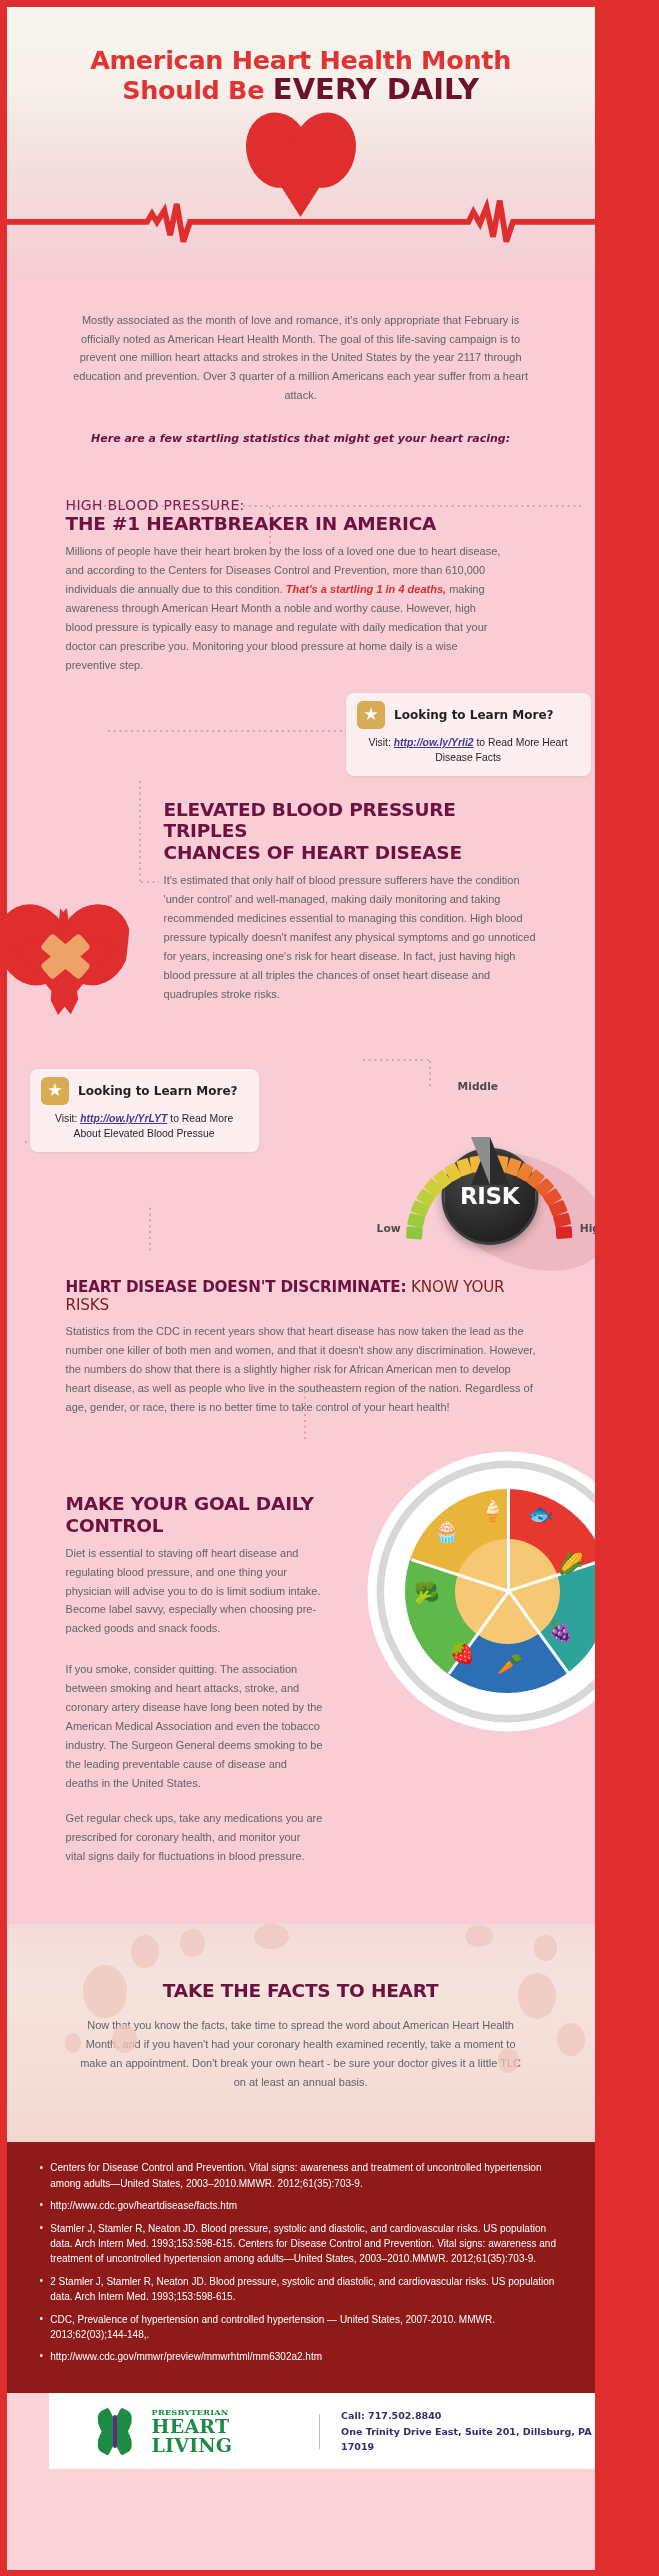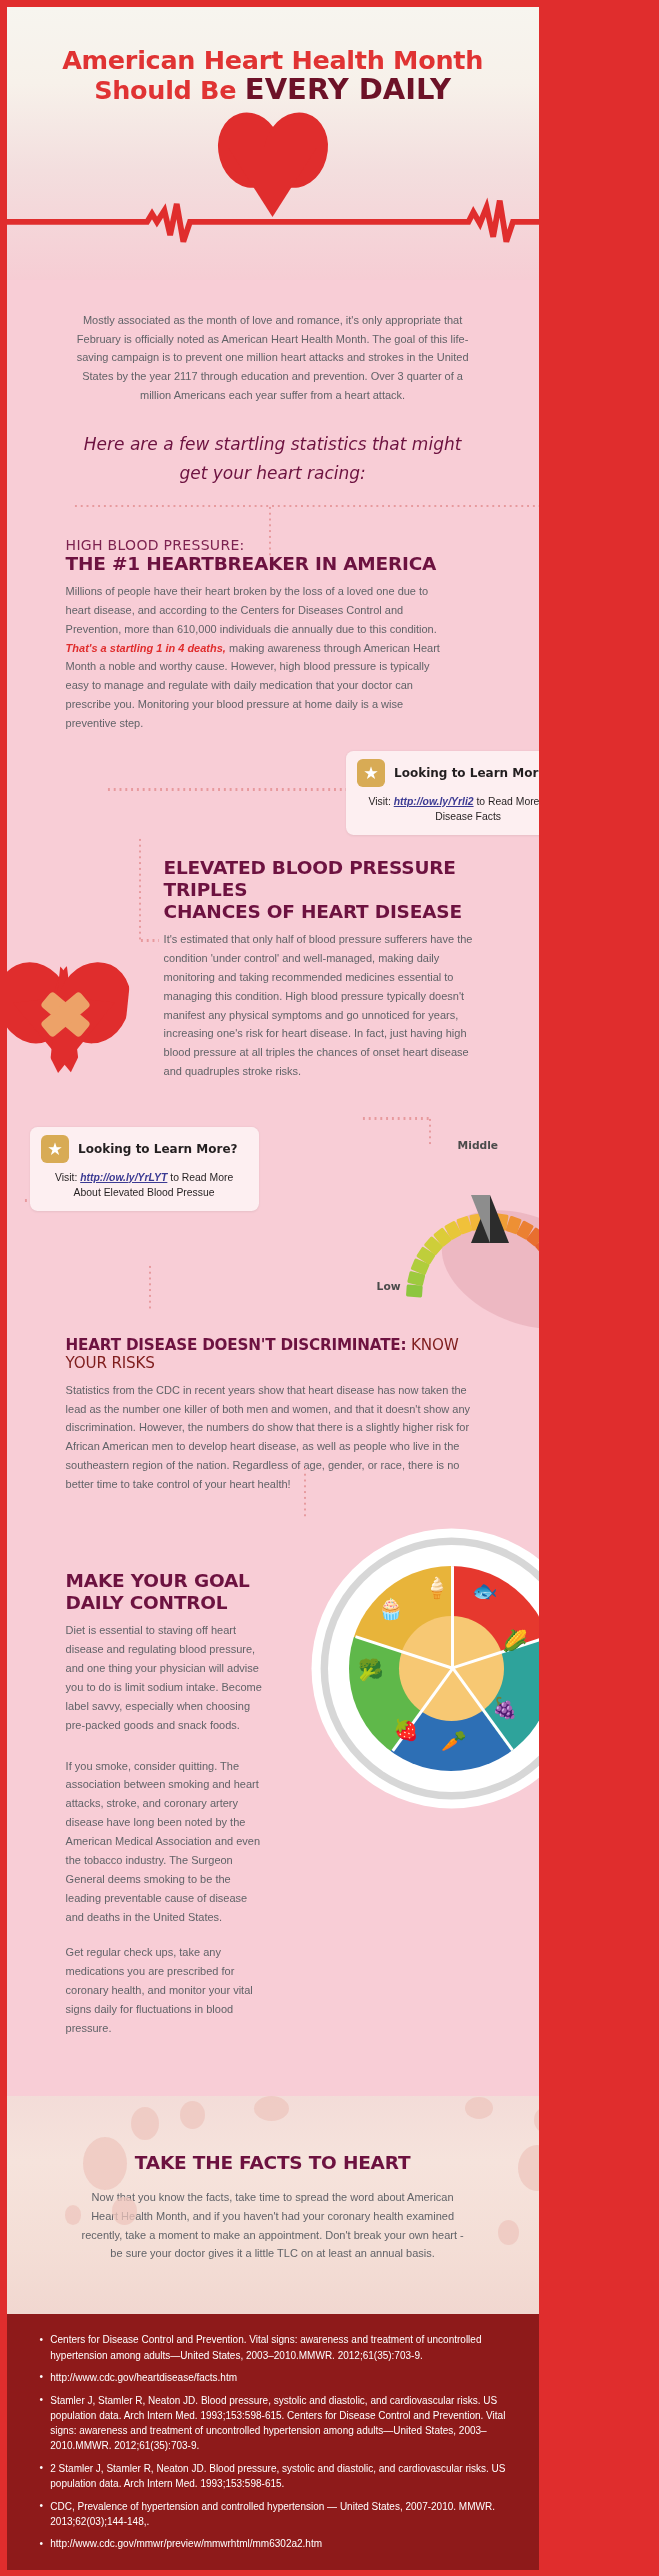--- a/index.html
+++ b/index.html
@@ -14,21 +14,21 @@
 
   
   .poster {
     position: absolute;
     inset: 0;
     background: #e02d2d;
     padding: 6.6px;
   }
   .inner {
     position: relative;
-    width: 532px;
+    width: 588px;
     height: 2563px;
     overflow: hidden;
     background: #f9d3d8;
   }
 
   
   .hero {
     position: relative;
     height: 273px;
     background: linear-gradient(to bottom, #f7f5ef 0%, #f7f1ea 28%, #f3dede 60%, #f6cdd4 100%);
@@ -91,23 +91,23 @@
     text-align: center;
     color: #616368;
     font-size: 11px;
     line-height: 1.72;
     font-family: "Liberation Sans", sans-serif;
   }
   .kicker {
     margin-top: 25px;
     text-align: center;
     color: #6d1240;
-    font-weight: normal;
+    font-weight: bold;
     font-style: italic;
-    font-size: 17px;
+    font-size: 11px;
     font-family: "DejaVu Sans", sans-serif;
   }
 
   
   .dot-h {
     position: absolute;
     height: 2.5px;
     background-image: radial-gradient(circle, #e79a9e 1.1px, transparent 1.3px);
     background-size: 5.8px 2.5px;
     background-repeat: repeat-x;
@@ -511,20 +511,23 @@
         <div class="body"><span>Visit: </span><a href="#">http://ow.ly/YrLYT</a><span> to Read More About Elevated Blood Pressue</span></div>
       </div>
 
       <div class="gauge" id="gauge" style="left:380px; top:25px;">
         <div class="shadow"></div>
         <div class="lbl" style="left:71px; top:1.6px;">Middle</div>
         <div class="lbl" style="left:-10px; top:143px;">Low</div>
         <div class="lbl" style="right:-15px; top:143px;">High</div>
         <div class="needle"></div>
         <div class="needle-lt"></div>
+        <div class="knob">
+              <span>RISK</span>
+            </div>
       <div class="tick" style="background: rgb(141, 198, 63); transform: rotate(-86deg);"></div>
             <div class="tick" style="background: rgb(158, 202, 62); transform: rotate(-76.4444deg);"></div>
             <div class="tick" style="background: rgb(176, 205, 60); transform: rotate(-66.8889deg);"></div>
             <div class="tick" style="background: rgb(191, 206, 59); transform: rotate(-57.3333deg);"></div>
             <div class="tick" style="background: rgb(206, 206, 57); transform: rotate(-47.7778deg);"></div>
             <div class="tick" style="background: rgb(220, 204, 56); transform: rotate(-38.2222deg);"></div>
             <div class="tick" style="background: rgb(231, 199, 57); transform: rotate(-28.6667deg);"></div>
             <div class="tick" style="background: rgb(240, 193, 58); transform: rotate(-19.1111deg);"></div>
             <div class="tick" style="background: rgb(242, 183, 57); transform: rotate(-9.55556deg);"></div>
             <div class="tick" style="background: rgb(243, 173, 56); transform: rotate(0deg);"></div>

